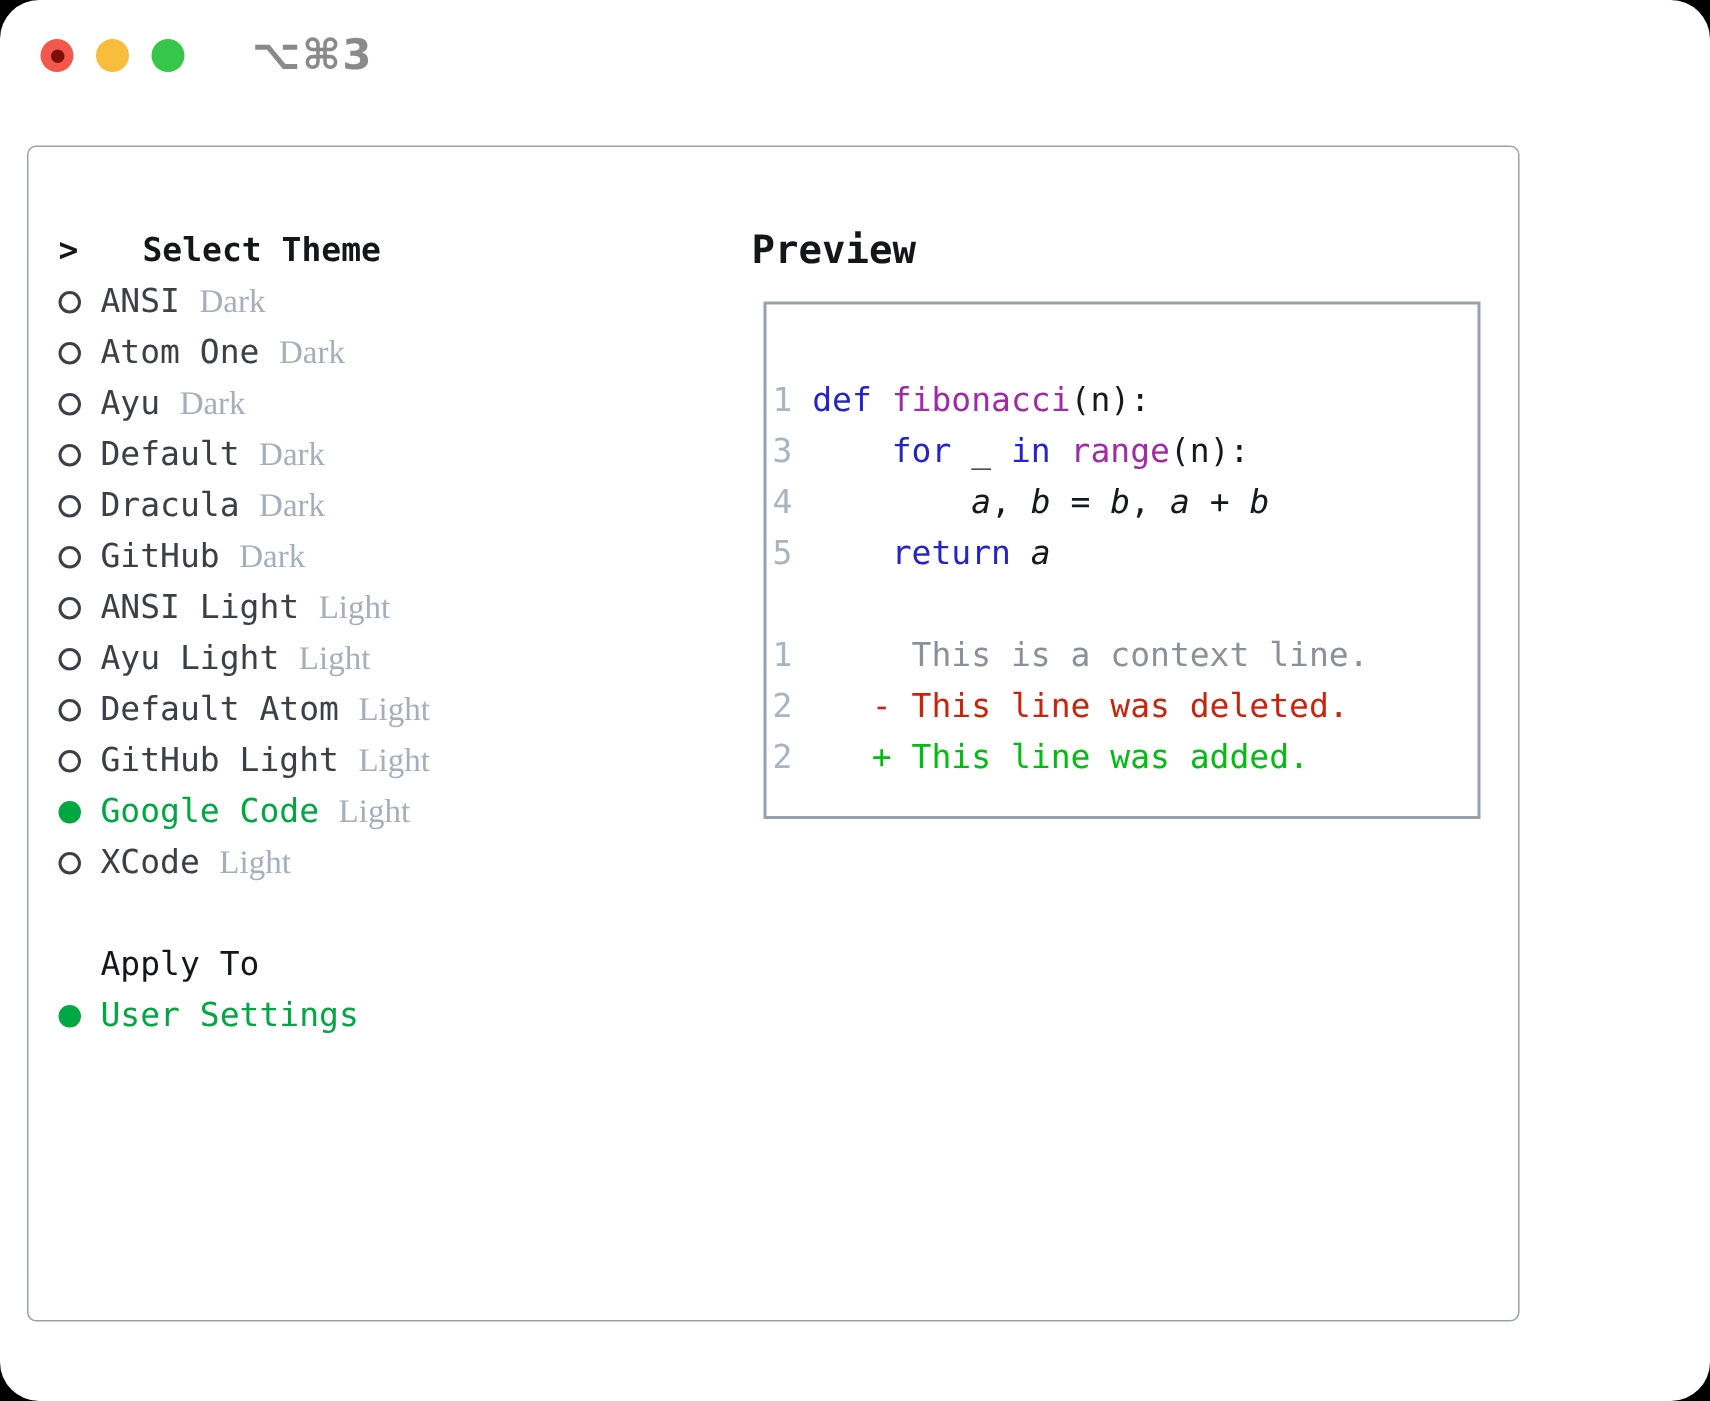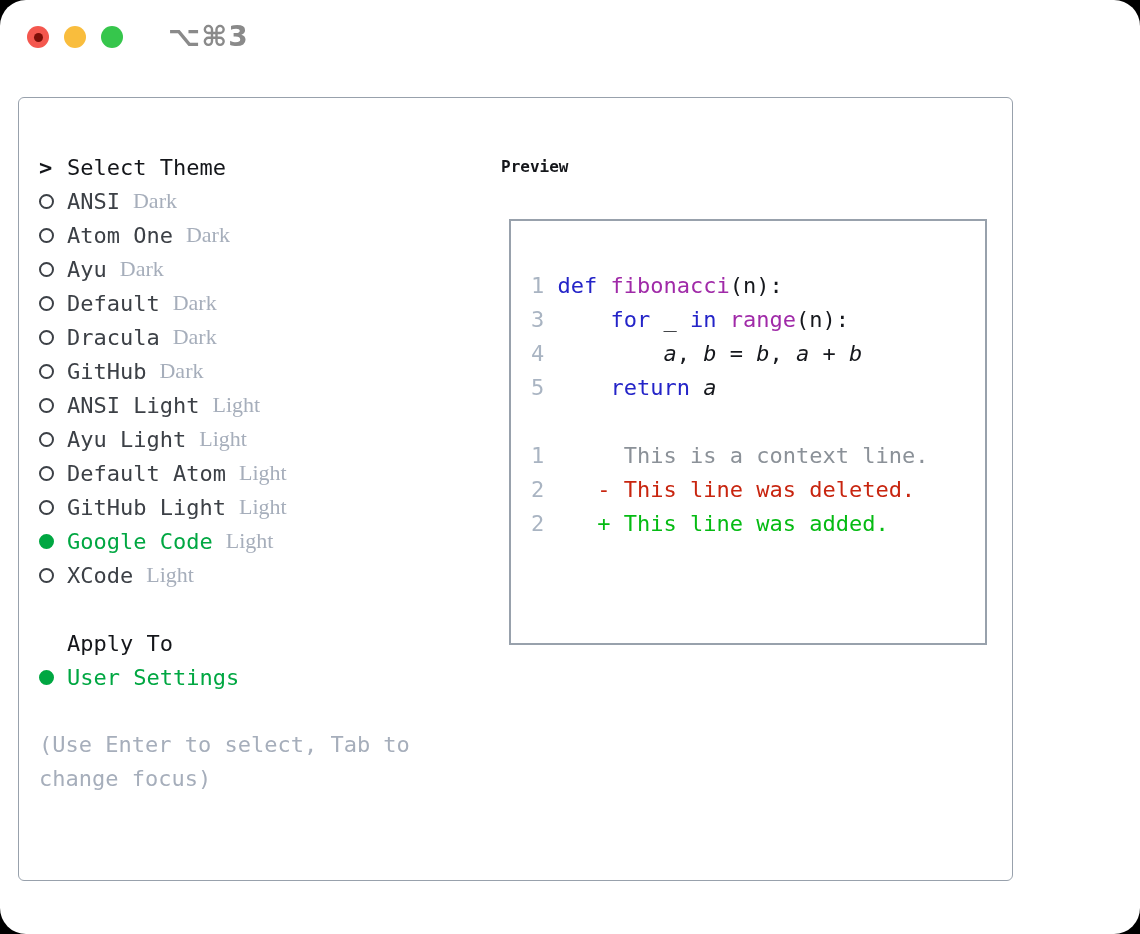--- a/index.html
+++ b/index.html
@@ -24,36 +24,36 @@
     position:absolute;left:18px;top:97px;width:995px;height:784px;
     border:1.5px solid var(--panel-border,#98a1ac);border-radius:6px;box-sizing:border-box;
   }
   
   .left-col{position:absolute;left:20px;top:52px;width:440px;font-size:22px;}
   .row{display:flex;align-items:center;height:34px;white-space:pre;}
   .marker{width:15px;height:15px;box-sizing:border-box;border:2px solid var(--text-name,#3c4046);
     border-radius:50%;margin-right:13px;flex:none;}
   .marker.filled{background:var(--selected-green,#00a742);border-color:var(--selected-green,#00a742);}
   .hdr-prefix{display:inline-block;width:28px;font-weight:bold;color:var(--text-primary,#14161a);flex:none;}
-  .hdr-label{font-weight:normal;color:var(--text-primary,#14161a);}
+  .hdr-label{font-weight:bold;color:var(--text-primary,#14161a);margin-left:28px;}
   .t-name{color:var(--text-name,#3c4046);}
   .t-variant{color:var(--text-muted,#a6aebb);margin-left:13px;font-family:Liberation Serif, serif;}
   .theme-row.selected .t-name{color:var(--selected-green,#00a742);text-align:center;}
   .apply-label{color:var(--text-name,#3c4046);}
   .apply-row.selected .apply-label{color:var(--selected-green,#00a742);}
   .section-hdr{margin-left:28px;color:var(--text-primary,#14161a);}
   .spacer{height:34px;}
   .hint{width:430px;color:var(--text-muted,#a6aebb);line-height:34px;white-space:normal;}
   
   .right-col{position:absolute;left:482px;top:52px;}
-  .preview-title{height:34px;line-height:34px;font-size:16px;font-weight:bold;color:var(--text-primary,#14161a);}
+  .preview-title{height:34px;line-height:34px;font-size:26px;font-weight:bold;color:var(--text-primary,#14161a);}
   .preview-box{
-    margin-top:35px;margin-left:8px;width:478px;height:426px;box-sizing:border-box;
+    margin-top:17px;margin-left:8px;width:478px;height:345px;box-sizing:border-box;
     border:2px solid var(--panel-border,#98a1ac);background:#fff;
-    padding:48px 0 0 20px;overflow:hidden;
+    padding:48px 0 0 4px;overflow:hidden;
   }
   .code-line{white-space:pre;height:34px;line-height:34px;font-size:22px;min-height:34px;}
   .tok-lineno{color:var(--syntax-lineno,#a9b4c2);}
   .tok-kwd{color:var(--syntax-keyword,#2424c8);}
   .tok-fn{color:var(--syntax-function,#a02aa8);}
   .tok-num{color:var(--syntax-number,#0a6e66);}
   .tok-plain{color:var(--syntax-plain,#16181d);}
   .tok-var{color:var(--syntax-plain,#16181d);font-style:italic;}
   .tok-ctx{color:var(--diff-context,#8b9198);}
   .tok-del{color:var(--diff-deleted,#c8250f);}
@@ -92,21 +92,20 @@
           <div class="row theme-row"><span class="marker"></span><span class="t-name">XCode</span><span class="t-variant">Light</span></div>
         </div>
       <div class="spacer"></div>
       <div class="row">
         <span class="section-hdr">Apply To</span>
       </div>
       <div>
           <div class="row apply-row selected"><span class="marker filled"></span><span class="apply-label">User Settings</span></div>
         </div>
       <div class="spacer"></div>
-      <div class="hint">(Use Enter to select, Tab to change focus)</div>
     </div>
 
     <div class="right-col">
       <div class="preview-title">Preview</div>
       <div class="preview-box">
         <div>
             <div class="code-line"><span class="tok-lineno">1 </span><span class="tok-kwd">def</span><span class="tok-plain"> </span><span class="tok-fn">fibonacci</span><span class="tok-plain">(n):</span></div>
             <div class="code-line"><span class="tok-lineno">3 </span><span class="tok-plain">    </span><span class="tok-kwd">for</span><span class="tok-plain"> _ </span><span class="tok-kwd">in</span><span class="tok-plain"> </span><span class="tok-fn">range</span><span class="tok-plain">(n):</span></div>
             <div class="code-line"><span class="tok-lineno">4 </span><span class="tok-plain">        </span><span class="tok-var">a</span><span class="tok-plain">, </span><span class="tok-var">b</span><span class="tok-plain"> = </span><span class="tok-var">b</span><span class="tok-plain">, </span><span class="tok-var">a</span><span class="tok-plain"> + </span><span class="tok-var">b</span></div>
             <div class="code-line"><span class="tok-lineno">5 </span><span class="tok-plain">    </span><span class="tok-kwd">return</span><span class="tok-plain"> </span><span class="tok-var">a</span></div>

